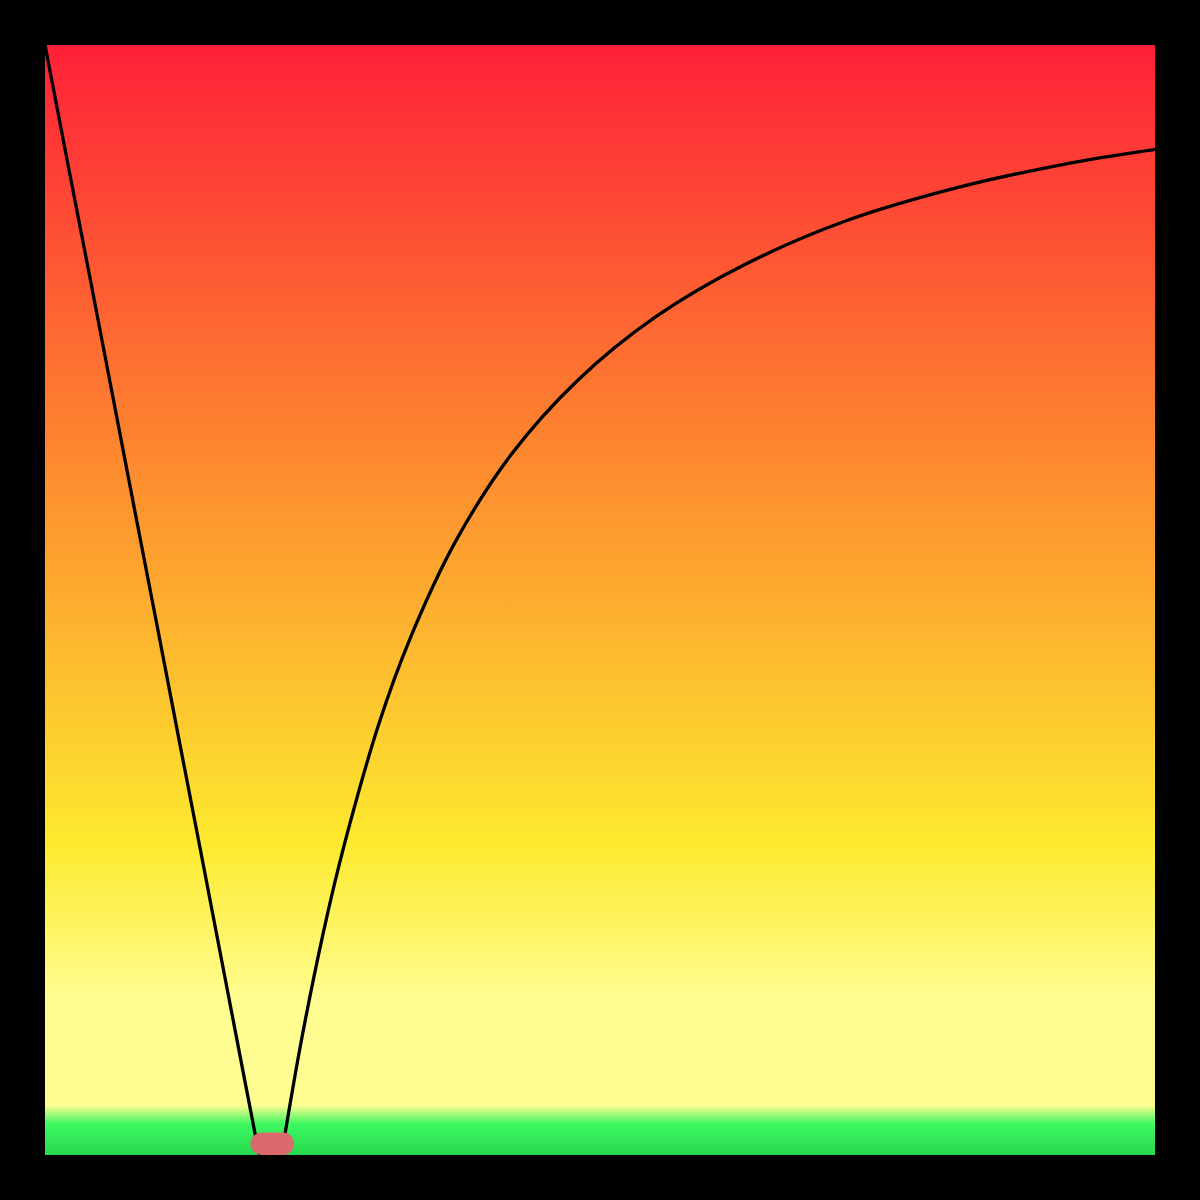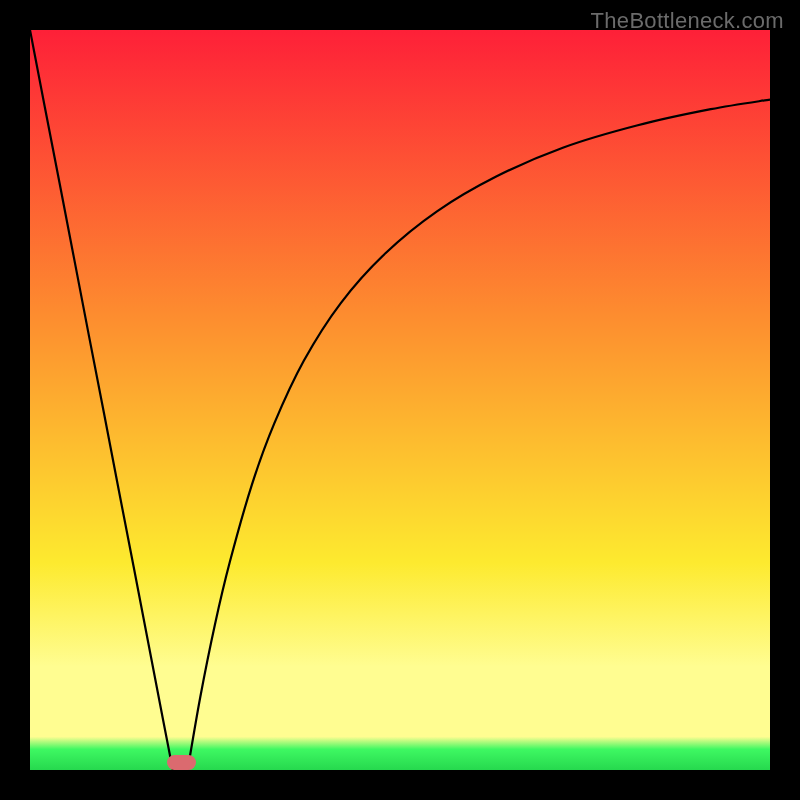--- a/index.html
+++ b/index.html
@@ -65,15 +65,14 @@
     </svg>
 
     <svg id="curve-svg" viewBox="0 0 740 740" preserveAspectRatio="none">
       <path id="left-path" fill="none" stroke-width="2.2" d="M 0.00 0.00 L 14.80 76.96 L 29.60 153.18 L 44.40 230.14 L 59.20 307.10 L 74.00 383.32 L 88.80 460.28 L 103.60 536.50 L 118.40 613.46 L 133.20 690.42 L 142.82 740.00" stroke="#000000"></path>
       <path id="right-path" fill="none" stroke-width="2.2" d="M 157.62 740.00 C 159.72 727.91, 165.64 691.78, 170.20 667.48 C 174.76 643.18, 180.07 616.79, 185.00 594.22 C 189.93 571.65, 193.63 555.37, 199.80 532.06 C 205.97 508.75, 214.60 477.42, 222.00 454.36 C 229.40 431.30, 235.57 414.28, 244.20 393.68 C 252.83 373.08, 262.70 350.88, 273.80 330.78 C 284.90 310.68, 297.23 290.94, 310.80 273.06 C 324.37 255.18, 339.17 238.77, 355.20 223.48 C 371.23 208.19, 388.50 194.13, 407.00 181.30 C 425.50 168.47, 445.23 157.13, 466.20 146.52 C 487.17 135.91, 509.37 126.17, 532.80 117.66 C 556.23 109.15, 582.13 101.87, 606.80 95.46 C 631.47 89.05, 658.60 83.50, 680.80 79.18 C 703.00 74.86, 730.13 71.16, 740.00 69.56" stroke="#000000"></path>
     </svg>
 
     <div id="marker" class="marker" style="left: 136.9px; top: 725.2px; width: 29.6px; height: 14.8px; background: rgb(219, 106, 111);"></div>
   </div>
 
-  <div class="watermark">TheBottleneck.com</div>
 
 </div>
 
 </body></html>

